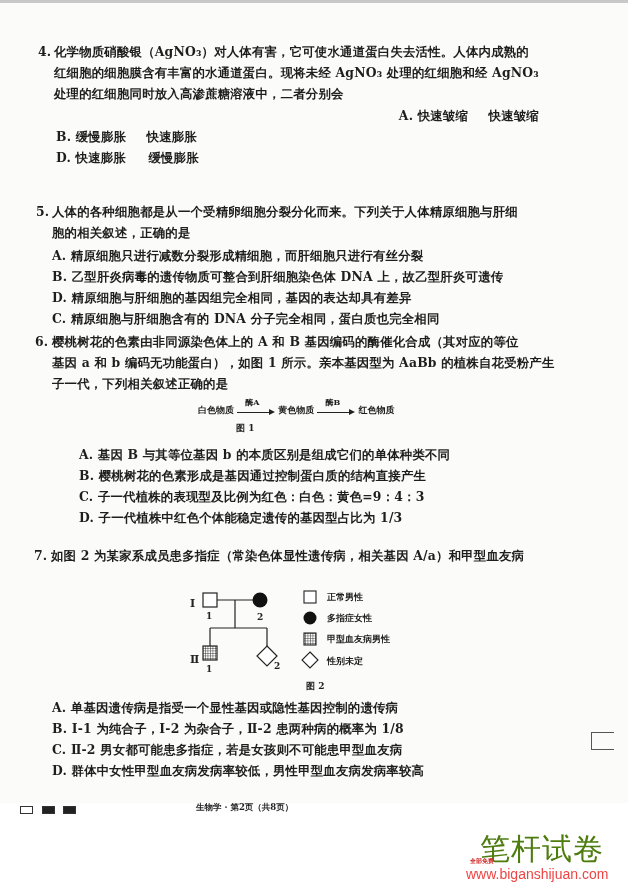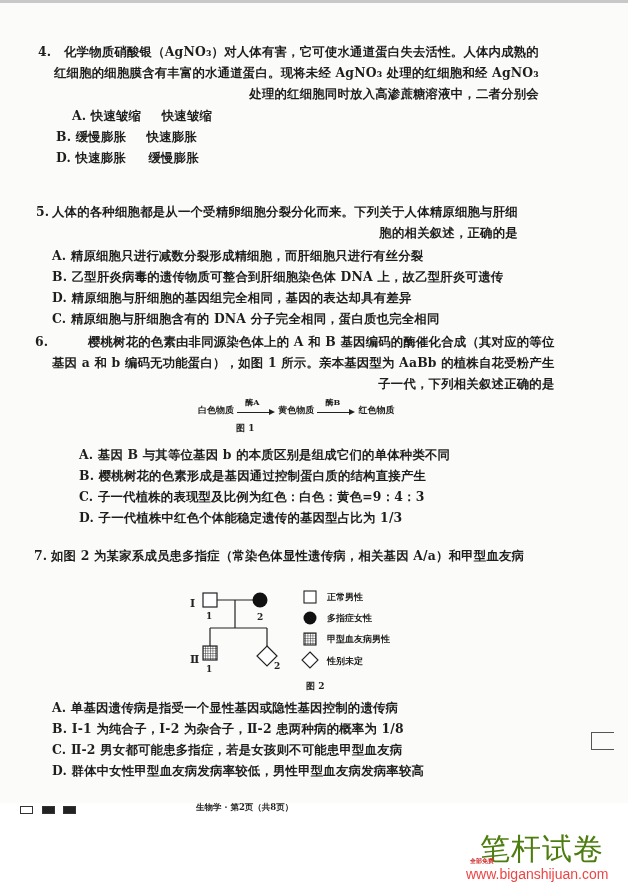--- a/index.html
+++ b/index.html
@@ -12,21 +12,21 @@
     .topbar {
       position: absolute; left: 0; top: 0; width: 628px; height: 3px;
       background: #c8c8c8;
     }
     .page {
       position: absolute; left: 0; top: 3px; width: 628px; height: 800px;
       background: #fbfbf9;
     }
     .q { position: absolute; font-size: 12.4px; line-height: 21px; letter-spacing: 0.2px; }
     .qnum { position: absolute; left: 0; font-weight: bold; }
-    .line { white-space: nowrap; font-weight: bold; text-align: right; }
+    .line { white-space: nowrap; font-weight: bold; }
     .opt { white-space: nowrap; font-weight: bold; }
     .opt .col2 { display: inline-block; }
     .fig1 {
       position: absolute; left: 198px; top: 404px; font-size: 9px; font-weight: bold;
       white-space: nowrap;
     }
     .arrow { display: inline-block; position: relative; width: 38px; height: 10px; vertical-align: middle; }
     .arrow .lbl { position: absolute; left: 8px; top: -9px; font-size: 8px; }
     .arrow .shaft { position: absolute; left: 0; top: 6px; width: 34px; height: 1px; background: #222; }
     .arrow .head { position: absolute; right: 0; top: 3px; width: 0; height: 0;
@@ -62,21 +62,21 @@
 <div class="topbar"></div>
 <div class="page"></div>
 
 <div class="q" style="left:38px; top:41px;">
   <span class="qnum" style="left:0; top:0;">4.</span>
   <div style="position:absolute; left:16px; top:0;">
     <div class="line">化学物质硝酸银（AgNO₃）对人体有害，它可使水通道蛋白失去活性。人体内成熟的</div>
     <div class="line">红细胞的细胞膜含有丰富的水通道蛋白。现将未经 AgNO₃ 处理的红细胞和经 AgNO₃</div>
     <div class="line">处理的红细胞同时放入高渗蔗糖溶液中，二者分别会</div>
     <div style="height:1px"></div>
-    <div class="opt" style="margin-left:18px;">
+    <div class="opt" style="margin-left:3px;text-align:right;">
       <span>A.</span>
       <span>快速皱缩</span>
       <span class="col2" style="margin-left:16px;">快速皱缩</span>
     </div>
     <div class="opt" style="margin-left:2px;">
       <span>B.</span>
       <span>缓慢膨胀</span>
       <span class="col2" style="margin-left:16px;">快速膨胀</span>
     </div>
     <div class="opt" style="margin-left:2px;">

